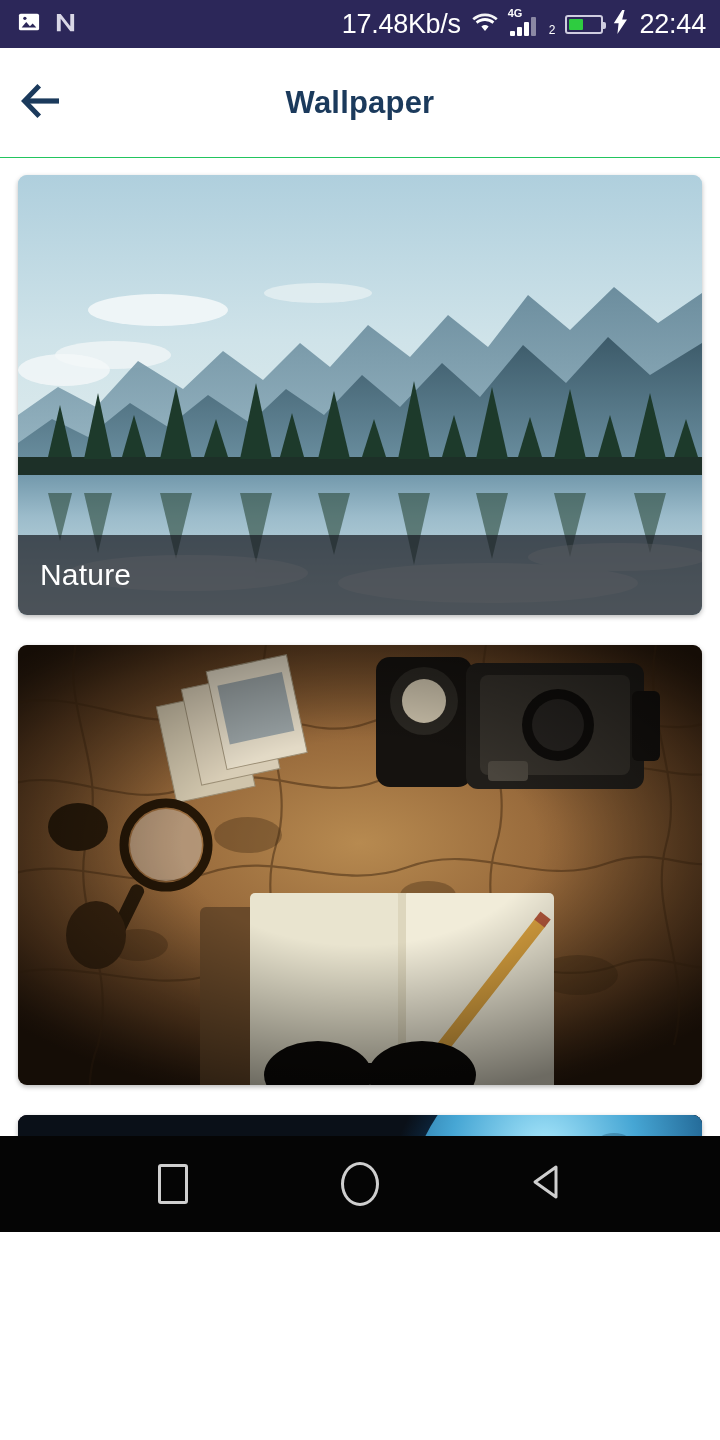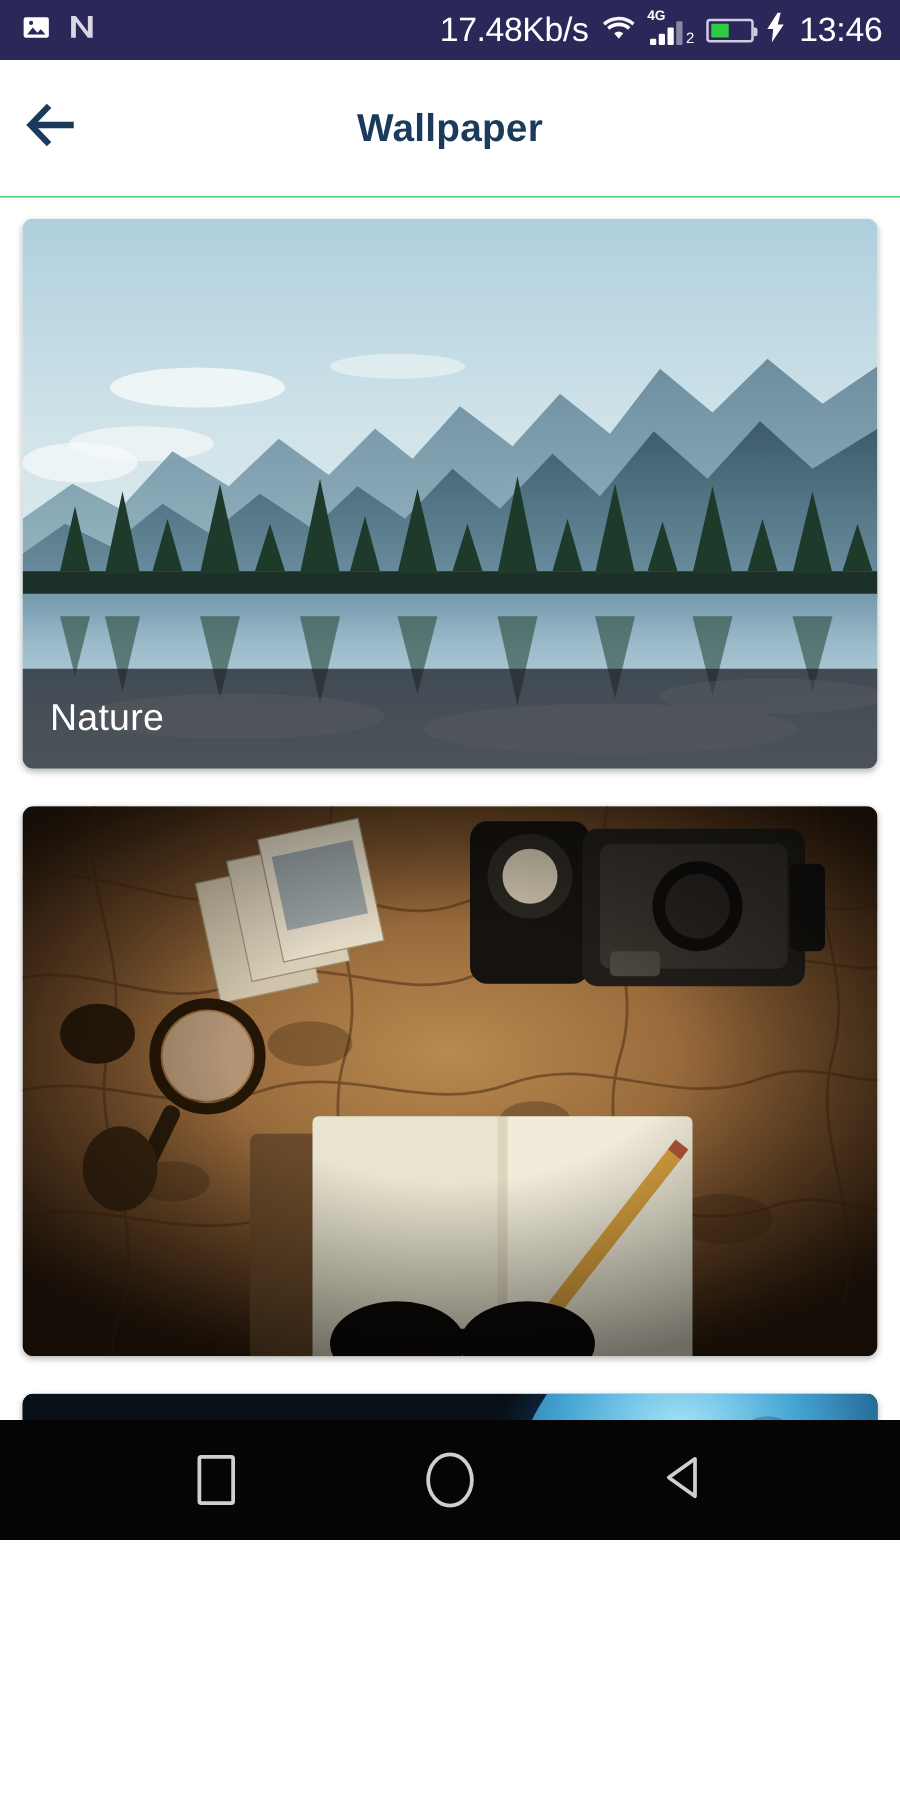--- a/index.html
+++ b/index.html
@@ -37,21 +37,21 @@
     font-size:27px; font-weight:400;
     letter-spacing:-0.3px; color:#ffffff;
     line-height:1;
   }
   .clock {
     font-size:27px; font-weight:400;
     color:#ffffff; line-height:1;
     letter-spacing:-0.2px;
   }
 
-  .signal-wrap { position:relative; display:flex; align-items:flex-end; gap:0;text-align:right; }
+  .signal-wrap { position:relative; display:flex; align-items:flex-end; gap:10px;text-align:right; }
   .sig-tag {
     position:absolute; top:-3px; left:-1px;
     font-size:11px; line-height:1; color:#ffffff; font-weight:700;
   }
   .sim-num {
     font-size:12px; line-height:1; color:#ffffff;
     align-self:flex-end; margin-bottom:1px;
   }
 
   .battery {
@@ -218,21 +218,21 @@
       <span class="battery">
         <span class="battery-fill" style="width:45%"></span>
       </span>
 
       <span class="sb-icon">
         <svg width="16" height="24" viewBox="0 0 12 20">
           <path d="M7 0L0 11h4l-1 9 8-12H7l2-8z" fill="#ffffff"></path>
         </svg>
       </span>
 
-      <span class="clock">13:46</span>
+      <span class="clock">22:44</span>
     </div>
   </div>
 
   <div class="app-header">
     <div class="back-btn">
       <span>
         <svg width="46" height="38" viewBox="0 0 46 38">
           <path d="M18.5 5.5L5.5 19l13 13.5" fill="none" stroke="#1b3a5c" stroke-width="5" stroke-linecap="square" stroke-linejoin="miter"></path>
           <rect x="6" y="16.4" width="34" height="5.2" fill="#1b3a5c"></rect>
         </svg>

